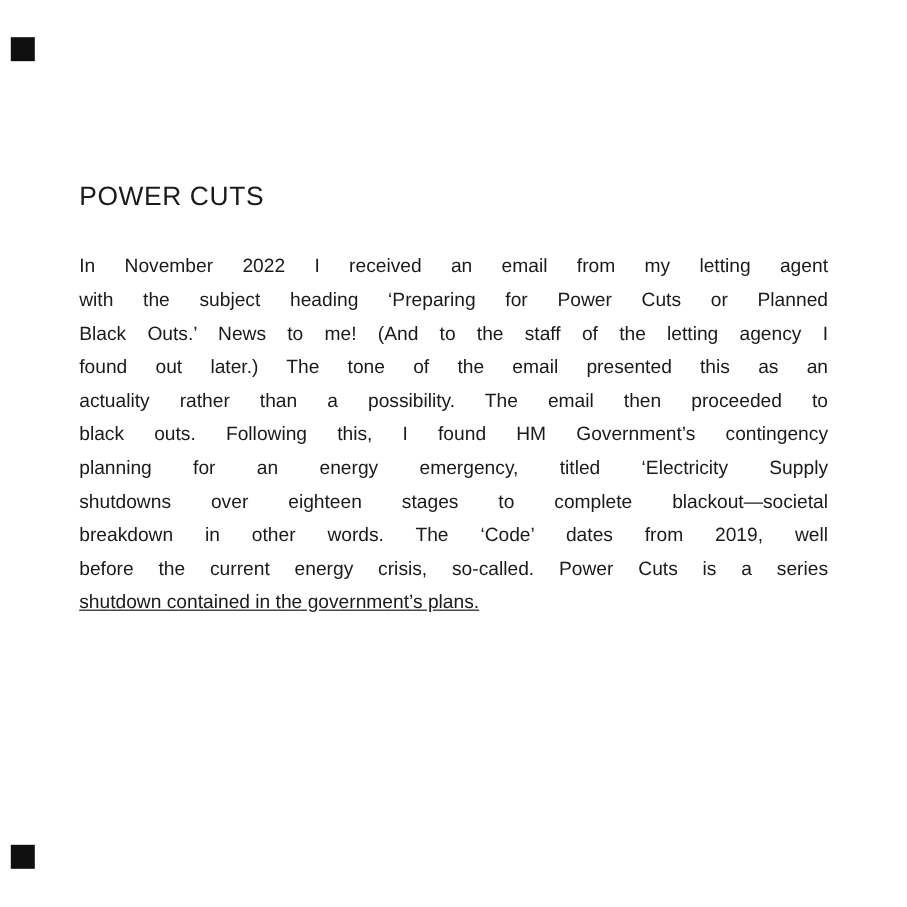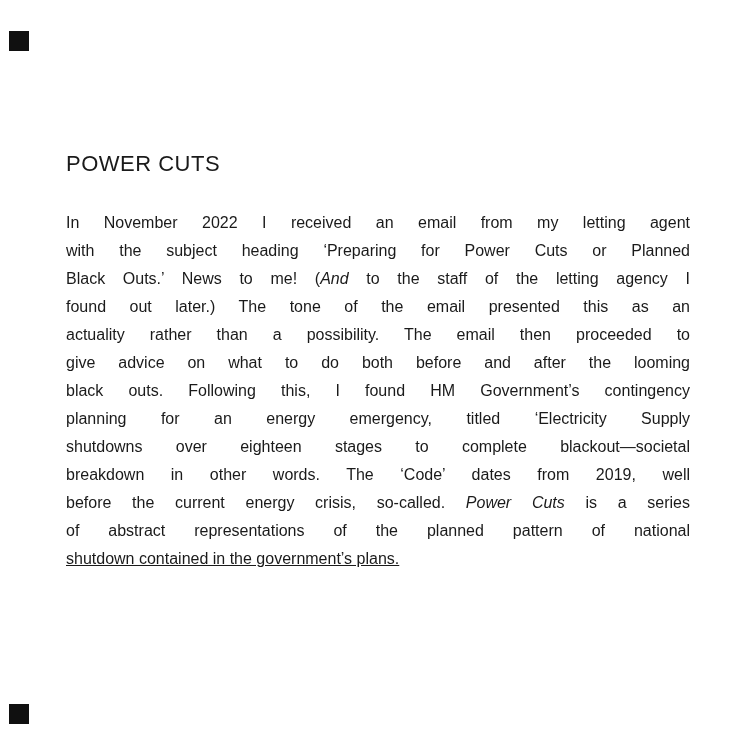--- a/index.html
+++ b/index.html
@@ -47,39 +47,36 @@
   .doc-line {
     text-align: justify;
     text-align-last: justify;
     white-space: normal;
   }
   .doc-line.last-line {
     text-align-last: left;
     text-decoration: underline;
   }
   .italic-run {
-    font-style: italic;
   }
 </style>
 </head>
 <body>
 
 <div id="page-mark-top" class="page-mark"></div>
 
 <div class="doc-title">POWER CUTS</div>
 
 <div class="doc-paragraph" id="doc-paragraph">
     <div class="doc-line"><span class="regular-run">In November 2022 I received an email from my letting agent</span></div>
     <div class="doc-line"><span class="regular-run">with the subject heading ‘Preparing for Power Cuts or Planned</span></div>
     <div class="doc-line"><span class="regular-run">Black Outs.’ News to me! (</span><span class="italic-run">And</span><span class="regular-run"> to the staff of the letting agency I</span></div>
     <div class="doc-line"><span class="regular-run">found out later.) The tone of the email presented this as an</span></div>
     <div class="doc-line"><span class="regular-run">actuality rather than a possibility. The email then proceeded to</span></div>
-    <div class="doc-line"><span class="regular-run">give advice on what to do both before and after the looming</span></div>
     <div class="doc-line"><span class="regular-run">black outs. Following this, I found HM Government’s contingency</span></div>
     <div class="doc-line"><span class="regular-run">planning for an energy emergency, titled ‘Electricity Supply</span></div>
     <div class="doc-line"><span class="regular-run">shutdowns over eighteen stages to complete blackout—societal</span></div>
     <div class="doc-line"><span class="regular-run">breakdown in other words. The ‘Code’ dates from 2019, well</span></div>
     <div class="doc-line"><span class="regular-run">before the current energy crisis, so-called. </span><span class="italic-run">Power Cuts</span><span class="regular-run"> is a series</span></div>
-    <div class="doc-line"><span class="regular-run">of abstract representations of the planned pattern of national</span></div>
     <div class="doc-line last-line"><span class="regular-run">shutdown contained in the government’s plans.</span></div>
   </div>
 
 <div id="page-mark-bottom" class="page-mark"></div>
 
 </body></html>

